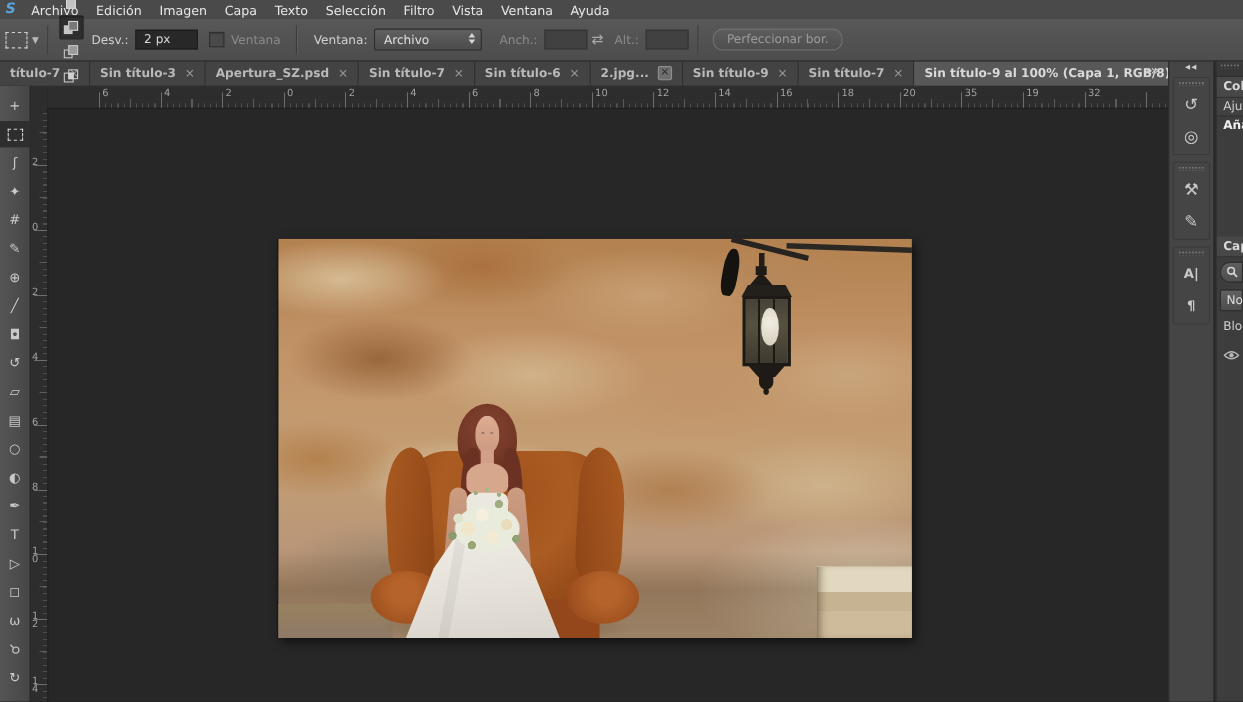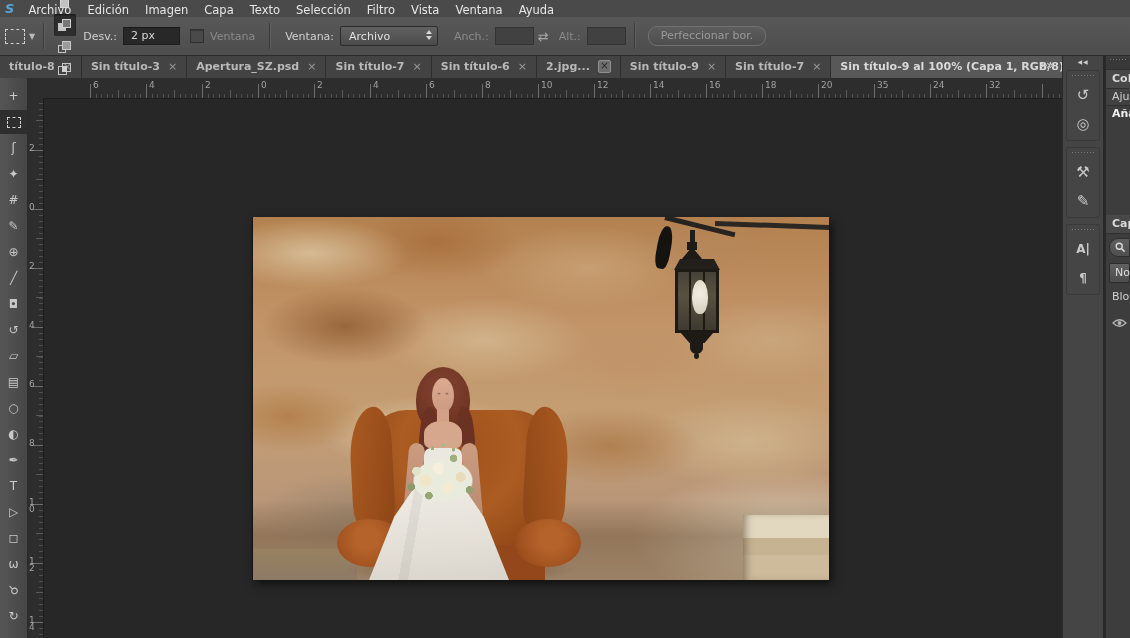--- a/index.html
+++ b/index.html
@@ -288,21 +288,21 @@
     <span class="opt-input dim"></span>
     <span id="swap-icon">⇄</span>
     <span class="opt-label dim">Alt.:</span>
     <span class="opt-input dim"></span>
     <div class="opt-sep"></div>
     <span id="refine-btn">Perfeccionar bor.</span>
   </div>
 
   <div id="tabbar">
       <div class="doc-tab">
-    <span class="lbl">título-8</span>
+    <span class="lbl">título-7</span>
     <span class="close">×</span>
   </div>
       <div class="doc-tab">
     <span class="lbl">Sin título-3</span>
     <span class="close">×</span>
   </div>
       <div class="doc-tab">
     <span class="lbl">Apertura_SZ.psd</span>
     <span class="close">×</span>
   </div>
@@ -414,21 +414,21 @@
       <span class="h-num" style="left: 327px;">4</span>
       <span class="h-num" style="left: 383px;">6</span>
       <span class="h-num" style="left: 439px;">8</span>
       <span class="h-num" style="left: 495px;">10</span>
       <span class="h-num" style="left: 551px;">12</span>
       <span class="h-num" style="left: 607px;">14</span>
       <span class="h-num" style="left: 663px;">16</span>
       <span class="h-num" style="left: 719px;">18</span>
       <span class="h-num" style="left: 775px;">20</span>
       <span class="h-num" style="left: 831px;">35</span>
-      <span class="h-num" style="left: 887px;">24</span>
+      <span class="h-num" style="left: 887px;">19</span>
       <span class="h-num" style="left: 943px;">32</span>
     </div>
   <div id="v-ruler">
       <div class="ticks"></div>
       <span class="v-num" style="top: 8px;">4</span>
       <span class="v-num" style="top: 67px;">2</span>
       <span class="v-num" style="top: 126px;">0</span>
       <span class="v-num" style="top: 185px;">2</span>
       <span class="v-num" style="top: 244px;">4</span>
       <span class="v-num" style="top: 303px;">6</span>

